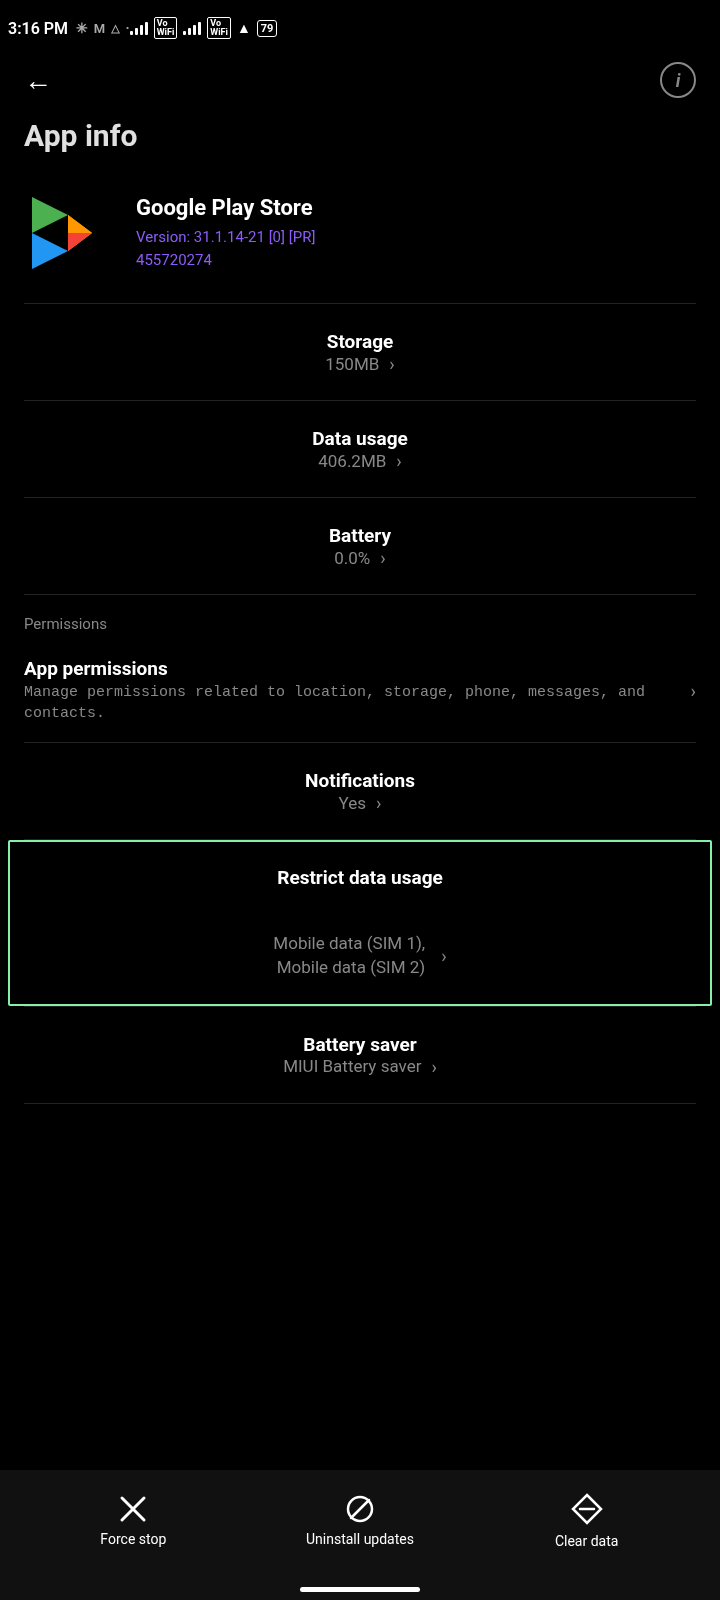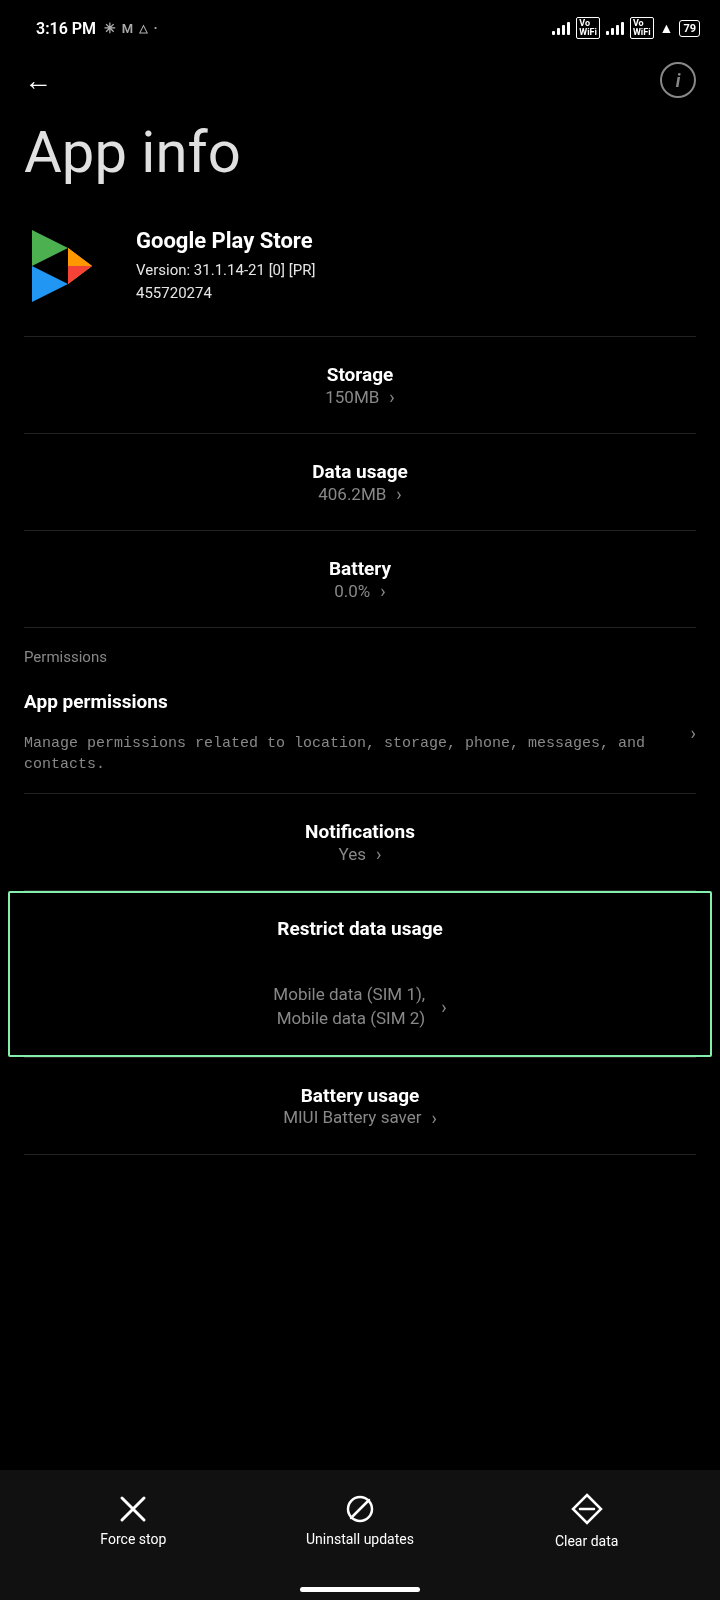--- a/index.html
+++ b/index.html
@@ -10,23 +10,23 @@
       font-family: -apple-system, 'Roboto', 'Arial', sans-serif;
       width: 720px;
       min-height: 1600px;
       position: relative;
       overflow-x: hidden;
     }
 
     
     .status-bar {
       display: flex;
-      justify-content: space-between;
-      align-items: center;
-      padding: 12px 20px 8px 36px;
+      justify-content: flex-start;
+      align-items: center;
+      padding: 12px 20px 8px 8px;
       height: 52px;
     }
     .status-left {
       font-size: 16px;
       font-weight: 600;
       color: #fff;
       display: flex;
       align-items: center;
       gap: 8px;
     }
@@ -92,22 +92,22 @@
       align-items: center;
       justify-content: center;
       color: #888;
       font-size: 18px;
       font-style: italic;
       font-weight: bold;
     }
 
     
     .page-title {
-      font-size: 58px;
-      font-weight: 400;
+      font-size: 30px;
+      font-weight: 700;
       color: #e0e0e0;
       padding: 20px 24px 30px 24px;
     }
 
     
     .app-info-section {
       display: flex;
       align-items: center;
       padding: 10px 24px 30px 24px;
       gap: 32px;
@@ -123,21 +123,21 @@
       height: 80px;
     }
     .app-name {
       font-size: 22px;
       font-weight: 700;
       color: #fff;
       margin-bottom: 6px;
     }
     .app-version {
       font-size: 15px;
-      color: #e5e5e5;
+      color: #8b5cf6;
       line-height: 1.5;
     }
 
     
     .divider {
       height: 1px;
       background: #222;
       margin: 0 24px;
     }
 
@@ -183,21 +183,21 @@
       cursor: pointer;
     }
     .permissions-content {
       flex: 1;
       padding-right: 16px;
     }
     .permissions-title {
       font-size: 19px;
       font-weight: 700;
       color: #fff;
-      margin-bottom: 20px;
+      margin-bottom: 2px;
     }
     .permissions-desc {
       font-size: 15px;
       color: #888;
       line-height: 1.4;
       font-family: Liberation Mono, monospace;
     }
 
     
     .highlighted-row {
@@ -376,21 +376,21 @@
     <div class="info-row-value" style="text-align:right; max-width: 260px; line-height:1.4;margin-top:43px;">
       <span style="text-align:right;">Mobile data (SIM 1),<br>Mobile data (SIM 2)</span>
       <span class="chevron" style="margin-left:6px;">›</span>
     </div>
   </div>
 </div>
 
 <div class="divider"></div>
 
 <div class="info-row">
-  <span class="info-row-label">Battery usage</span>
+  <span class="info-row-label">Battery saver</span>
   <div class="info-row-value">
     <span>MIUI Battery saver</span>
     <span class="chevron">›</span>
   </div>
 </div>
 
 <div class="divider"></div>
 
 <div class="bottom-bar">
 

